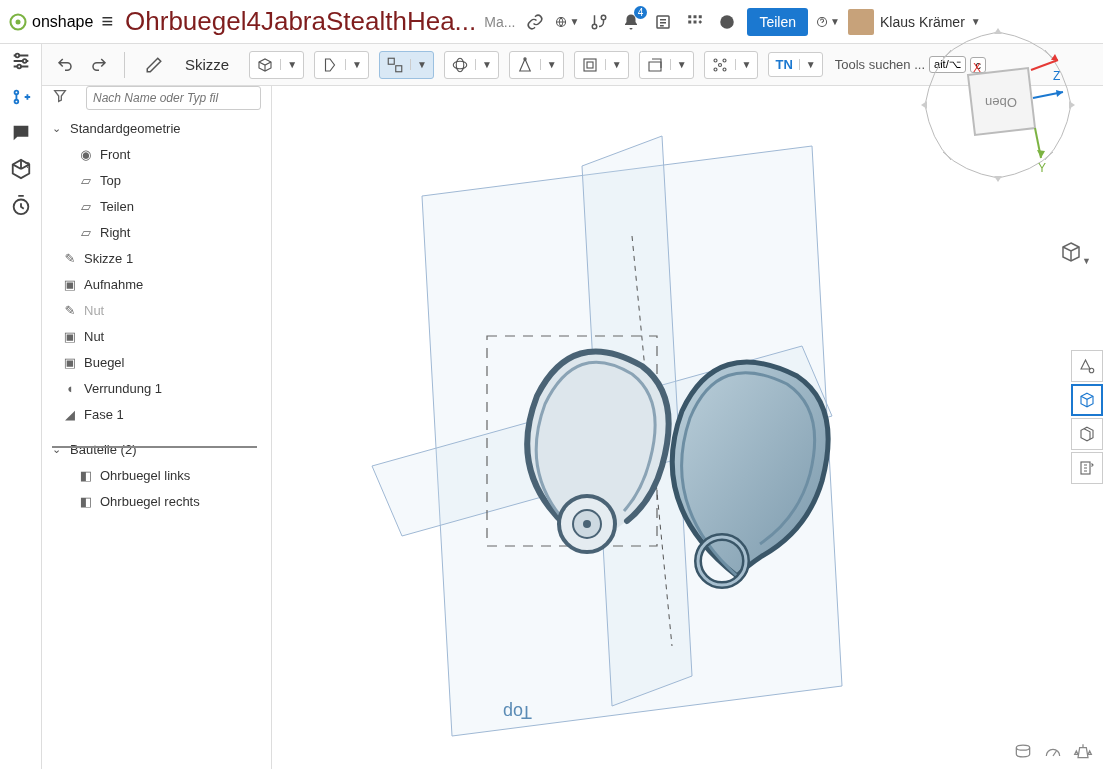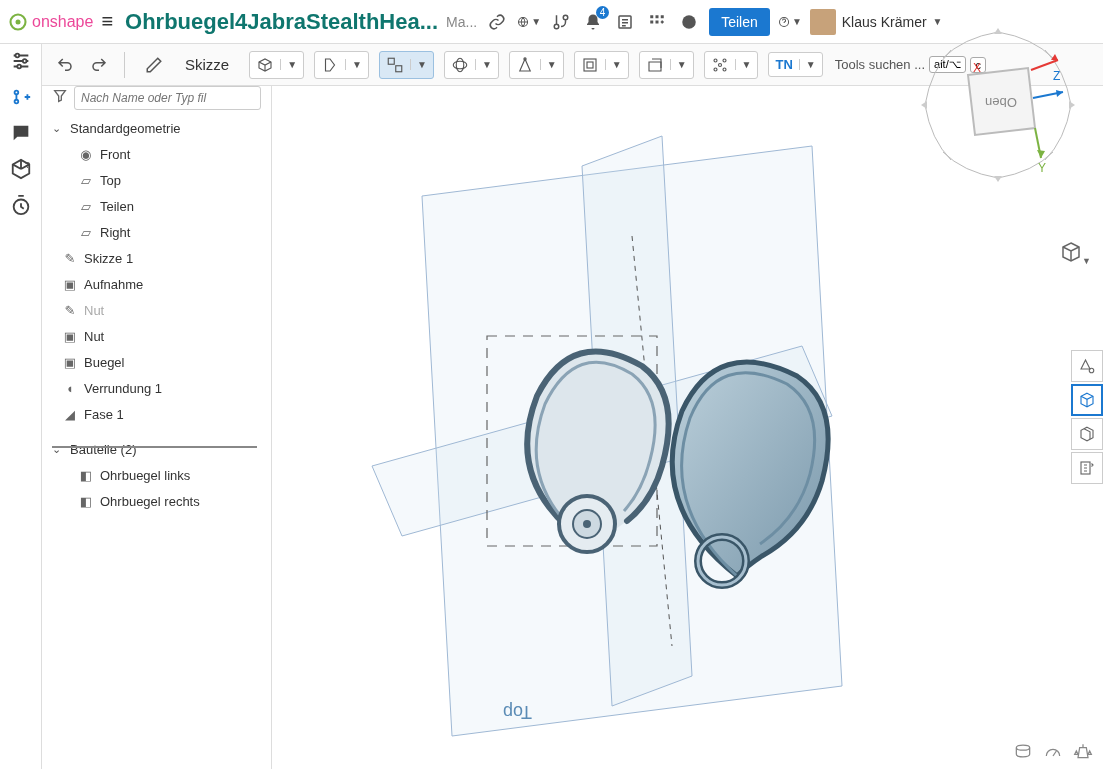--- a/index.html
+++ b/index.html
@@ -3,24 +3,24 @@
 <meta charset="utf-8">
 <style>
   * { box-sizing: border-box; margin: 0; padding: 0; font-family: Arial, Helvetica, sans-serif; }
   html, body { width: 1103px; height: 769px; overflow: hidden; background: #fff; }
   
   
   .header {
     height: 44px; display: flex; align-items: center; padding: 0 8px;
     gap: 8px; border-bottom: 1px solid #ddd; background: #fff;
   }
-  .logo { display: flex; align-items: center; gap: 4px; font-size: 16px; color: #ec4899; font-weight: 400; }
+  .logo { display: flex; align-items: center; gap: 4px; font-size: 16px; color: #000000; font-weight: 400; }
   .logo-icon { width: 20px; height: 20px; }
   .menu-icon { font-size: 20px; color: #333; cursor: pointer; }
-  .doc-title { font-size: 22px; font-weight: bold; color: #0f766e; margin-left: 4px; }
+  .doc-title { font-size: 26px; font-weight: normal; color: #7f1d1d; margin-left: 4px; }
   .doc-sub { font-size: 14px; color: #888; }
   .header-icon { width: 24px; height: 24px; display: flex; align-items: center; justify-content: center; cursor: pointer; color: #444; position: relative; }
   .header-icon svg { width: 18px; height: 18px; }
   .badge { position: absolute; top: -4px; right: -4px; background: #1b78d0; color: #fff; font-size: 10px; border-radius: 8px; padding: 1px 4px; }
   .share-btn { background: #1b78d0; color: #fff; border: none; padding: 6px 12px; border-radius: 3px; font-size: 14px; cursor: pointer; }
   .user { display: flex; align-items: center; gap: 6px; cursor: pointer; }
   .avatar { width: 26px; height: 26px; background: #c7a27a; border-radius: 2px; }
   .user-name { font-size: 14px; color: #333; }
   .caret { font-size: 10px; color: #555; }
   
@@ -48,21 +48,21 @@
   .rail-icon { width: 22px; height: 22px; display: flex; align-items: center; justify-content: center; cursor: pointer; color: #444; }
   
   
   .features-panel {
     position: absolute; left: 42px; top: 86px; width: 230px; height: calc(100% - 86px);
     background: #fff; border-right: 1px solid #ddd; display: flex; flex-direction: column;
   }
   .features-header { display: flex; align-items: center; justify-content: space-between; padding: 8px 10px; }
   .features-title { font-size: 14px; font-weight: bold; color: #222; }
   .features-header-icons { display: flex; gap: 10px; }
-  .filter-row { display: flex; align-items: center; gap: 6px; padding: 0 10px 6px; }
+  .filter-row { display: flex; align-items: center; gap: 18px; padding: 0 10px 6px; }
   .filter-input { flex: 1; border: 1px solid #ccc; border-radius: 3px; padding: 4px 6px; font-size: 12px; font-style: italic; color: #888; }
   .tree { flex: 1; overflow-y: auto; position: relative; }
   .tree::-webkit-scrollbar { width: 14px; }
   .tree::-webkit-scrollbar-thumb { background: #ccc; border-radius: 6px; }
   .tree-item { display: flex; align-items: center; gap: 6px; padding: 5px 10px; font-size: 13px; color: #333; cursor: pointer; }
   .tree-item.child { padding-left: 36px; }
   .tree-item.feature { padding-left: 20px; }
   .tree-item.muted { color: #aaa; }
   .tree-icon { width: 16px; height: 16px; display: flex; align-items: center; justify-content: center; color: #666; }
   .tree-chevron { width: 12px; color: #555; font-size: 11px; }

